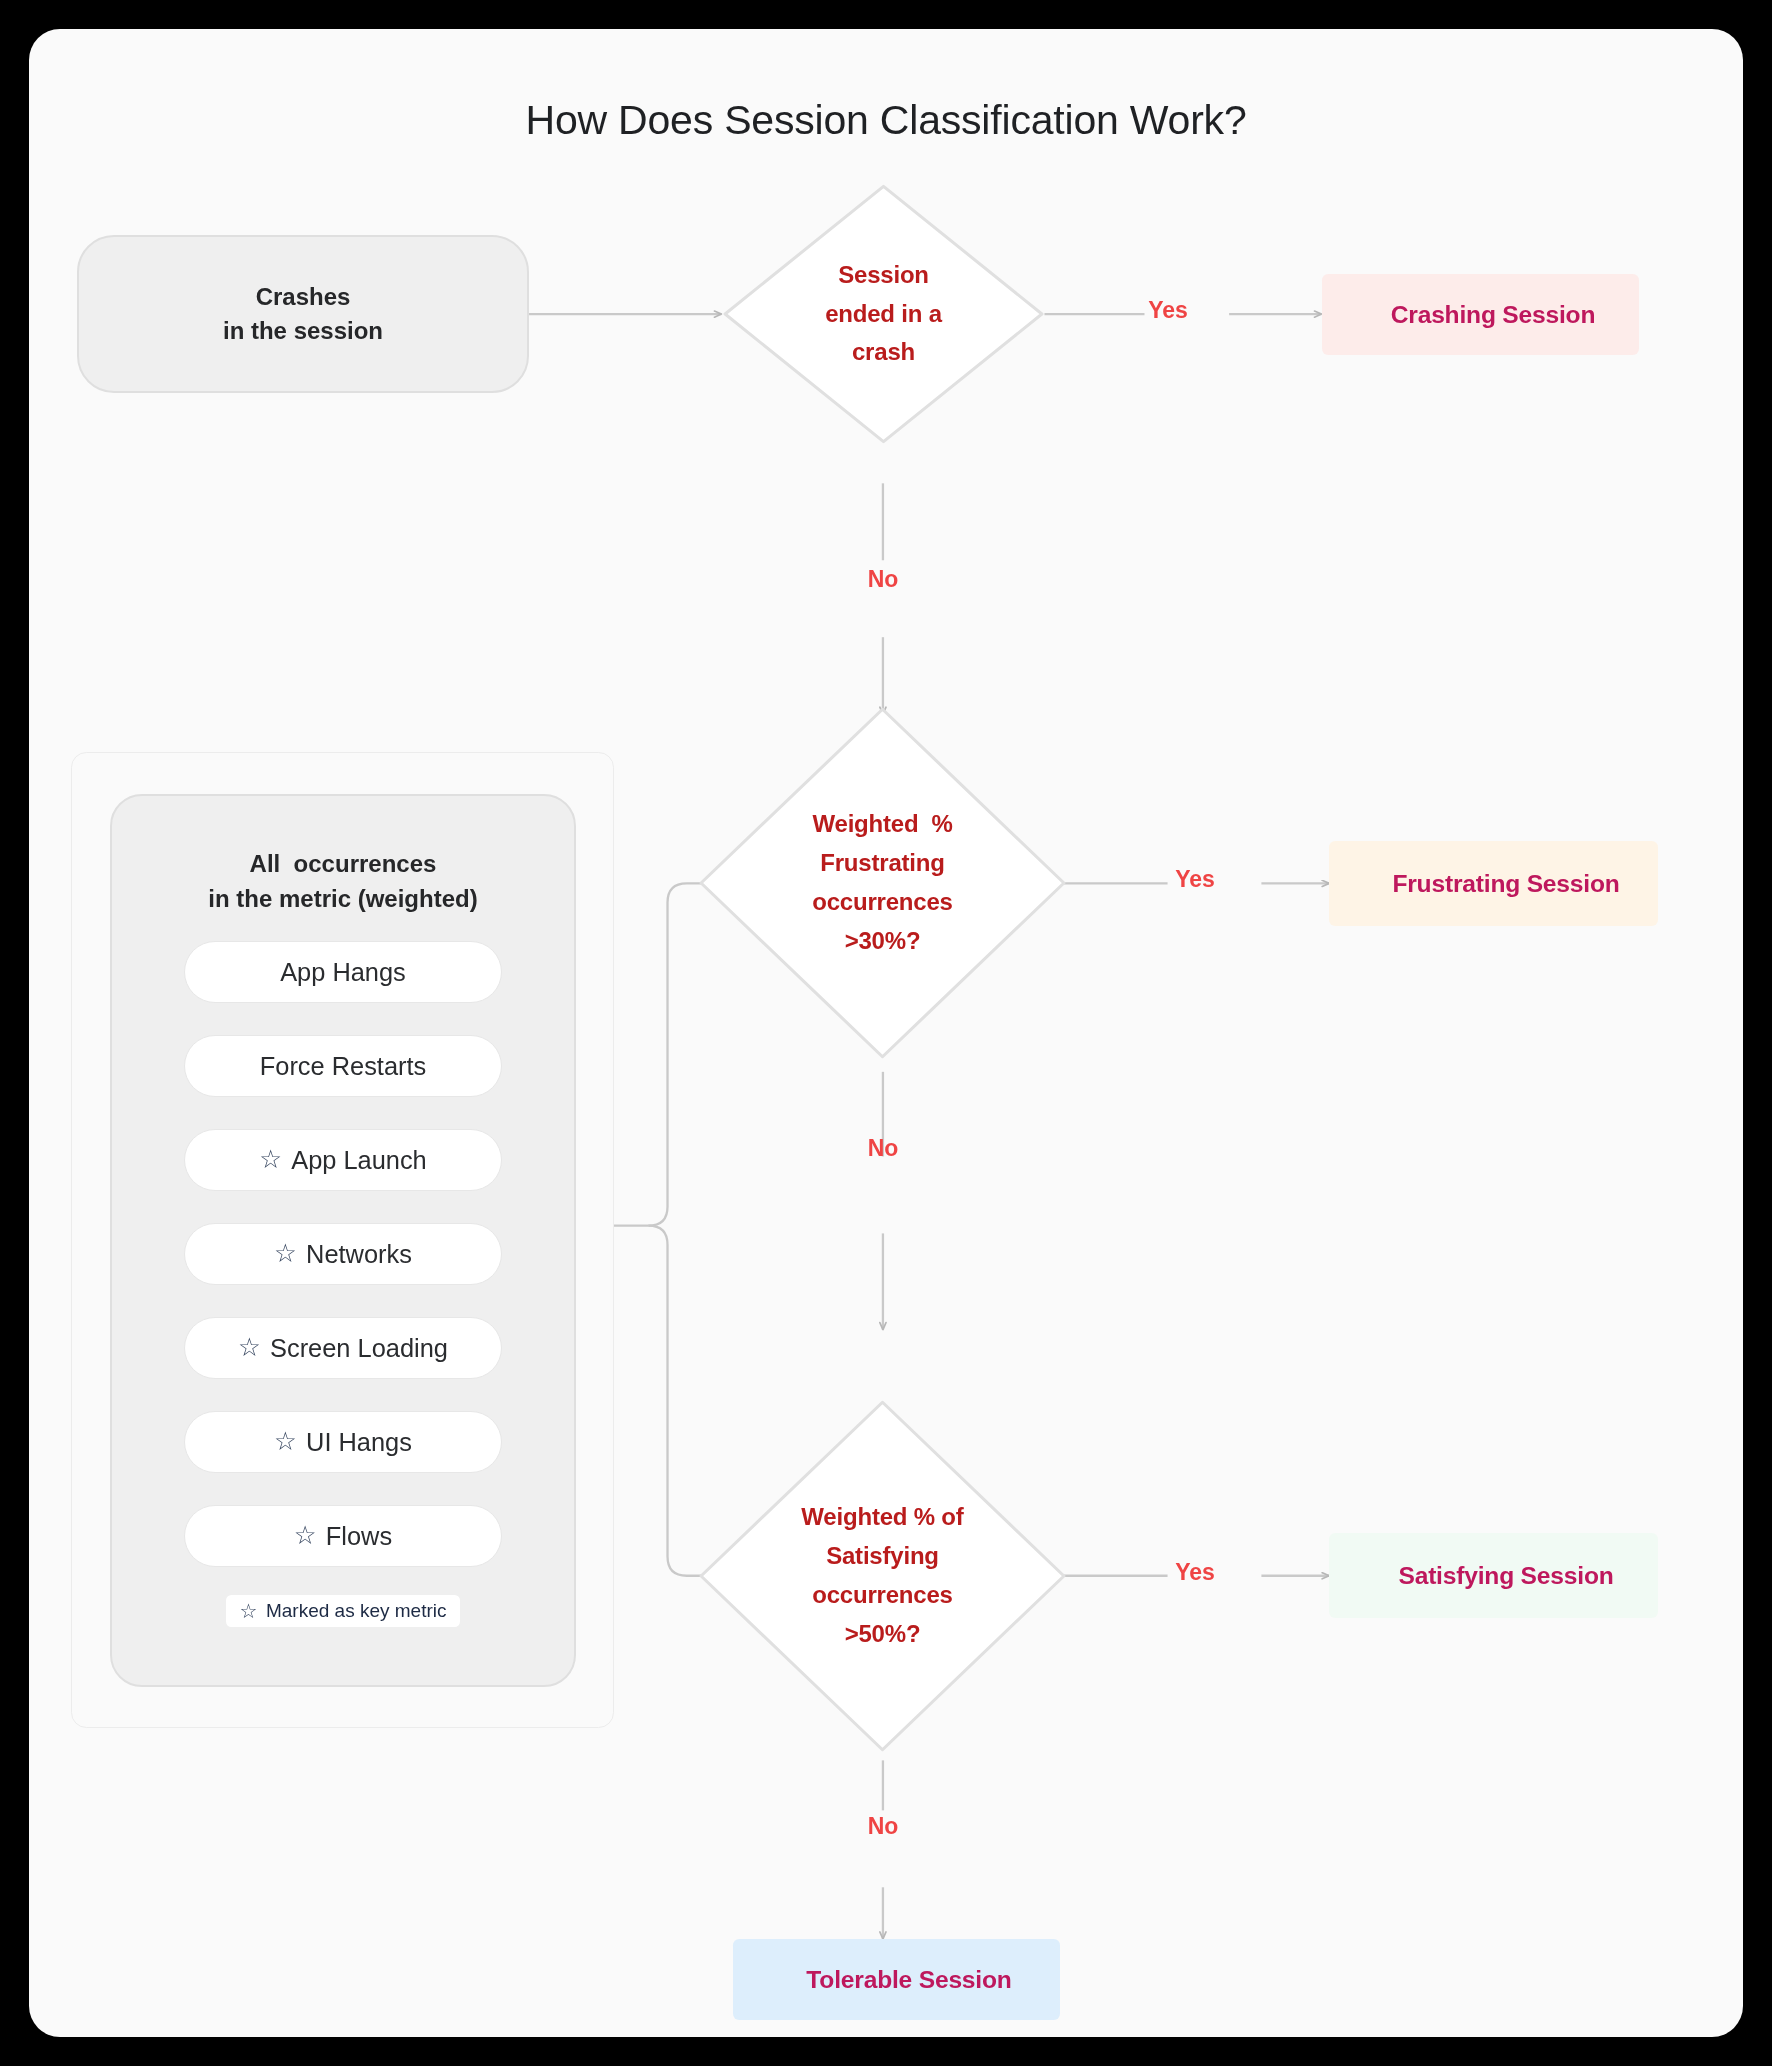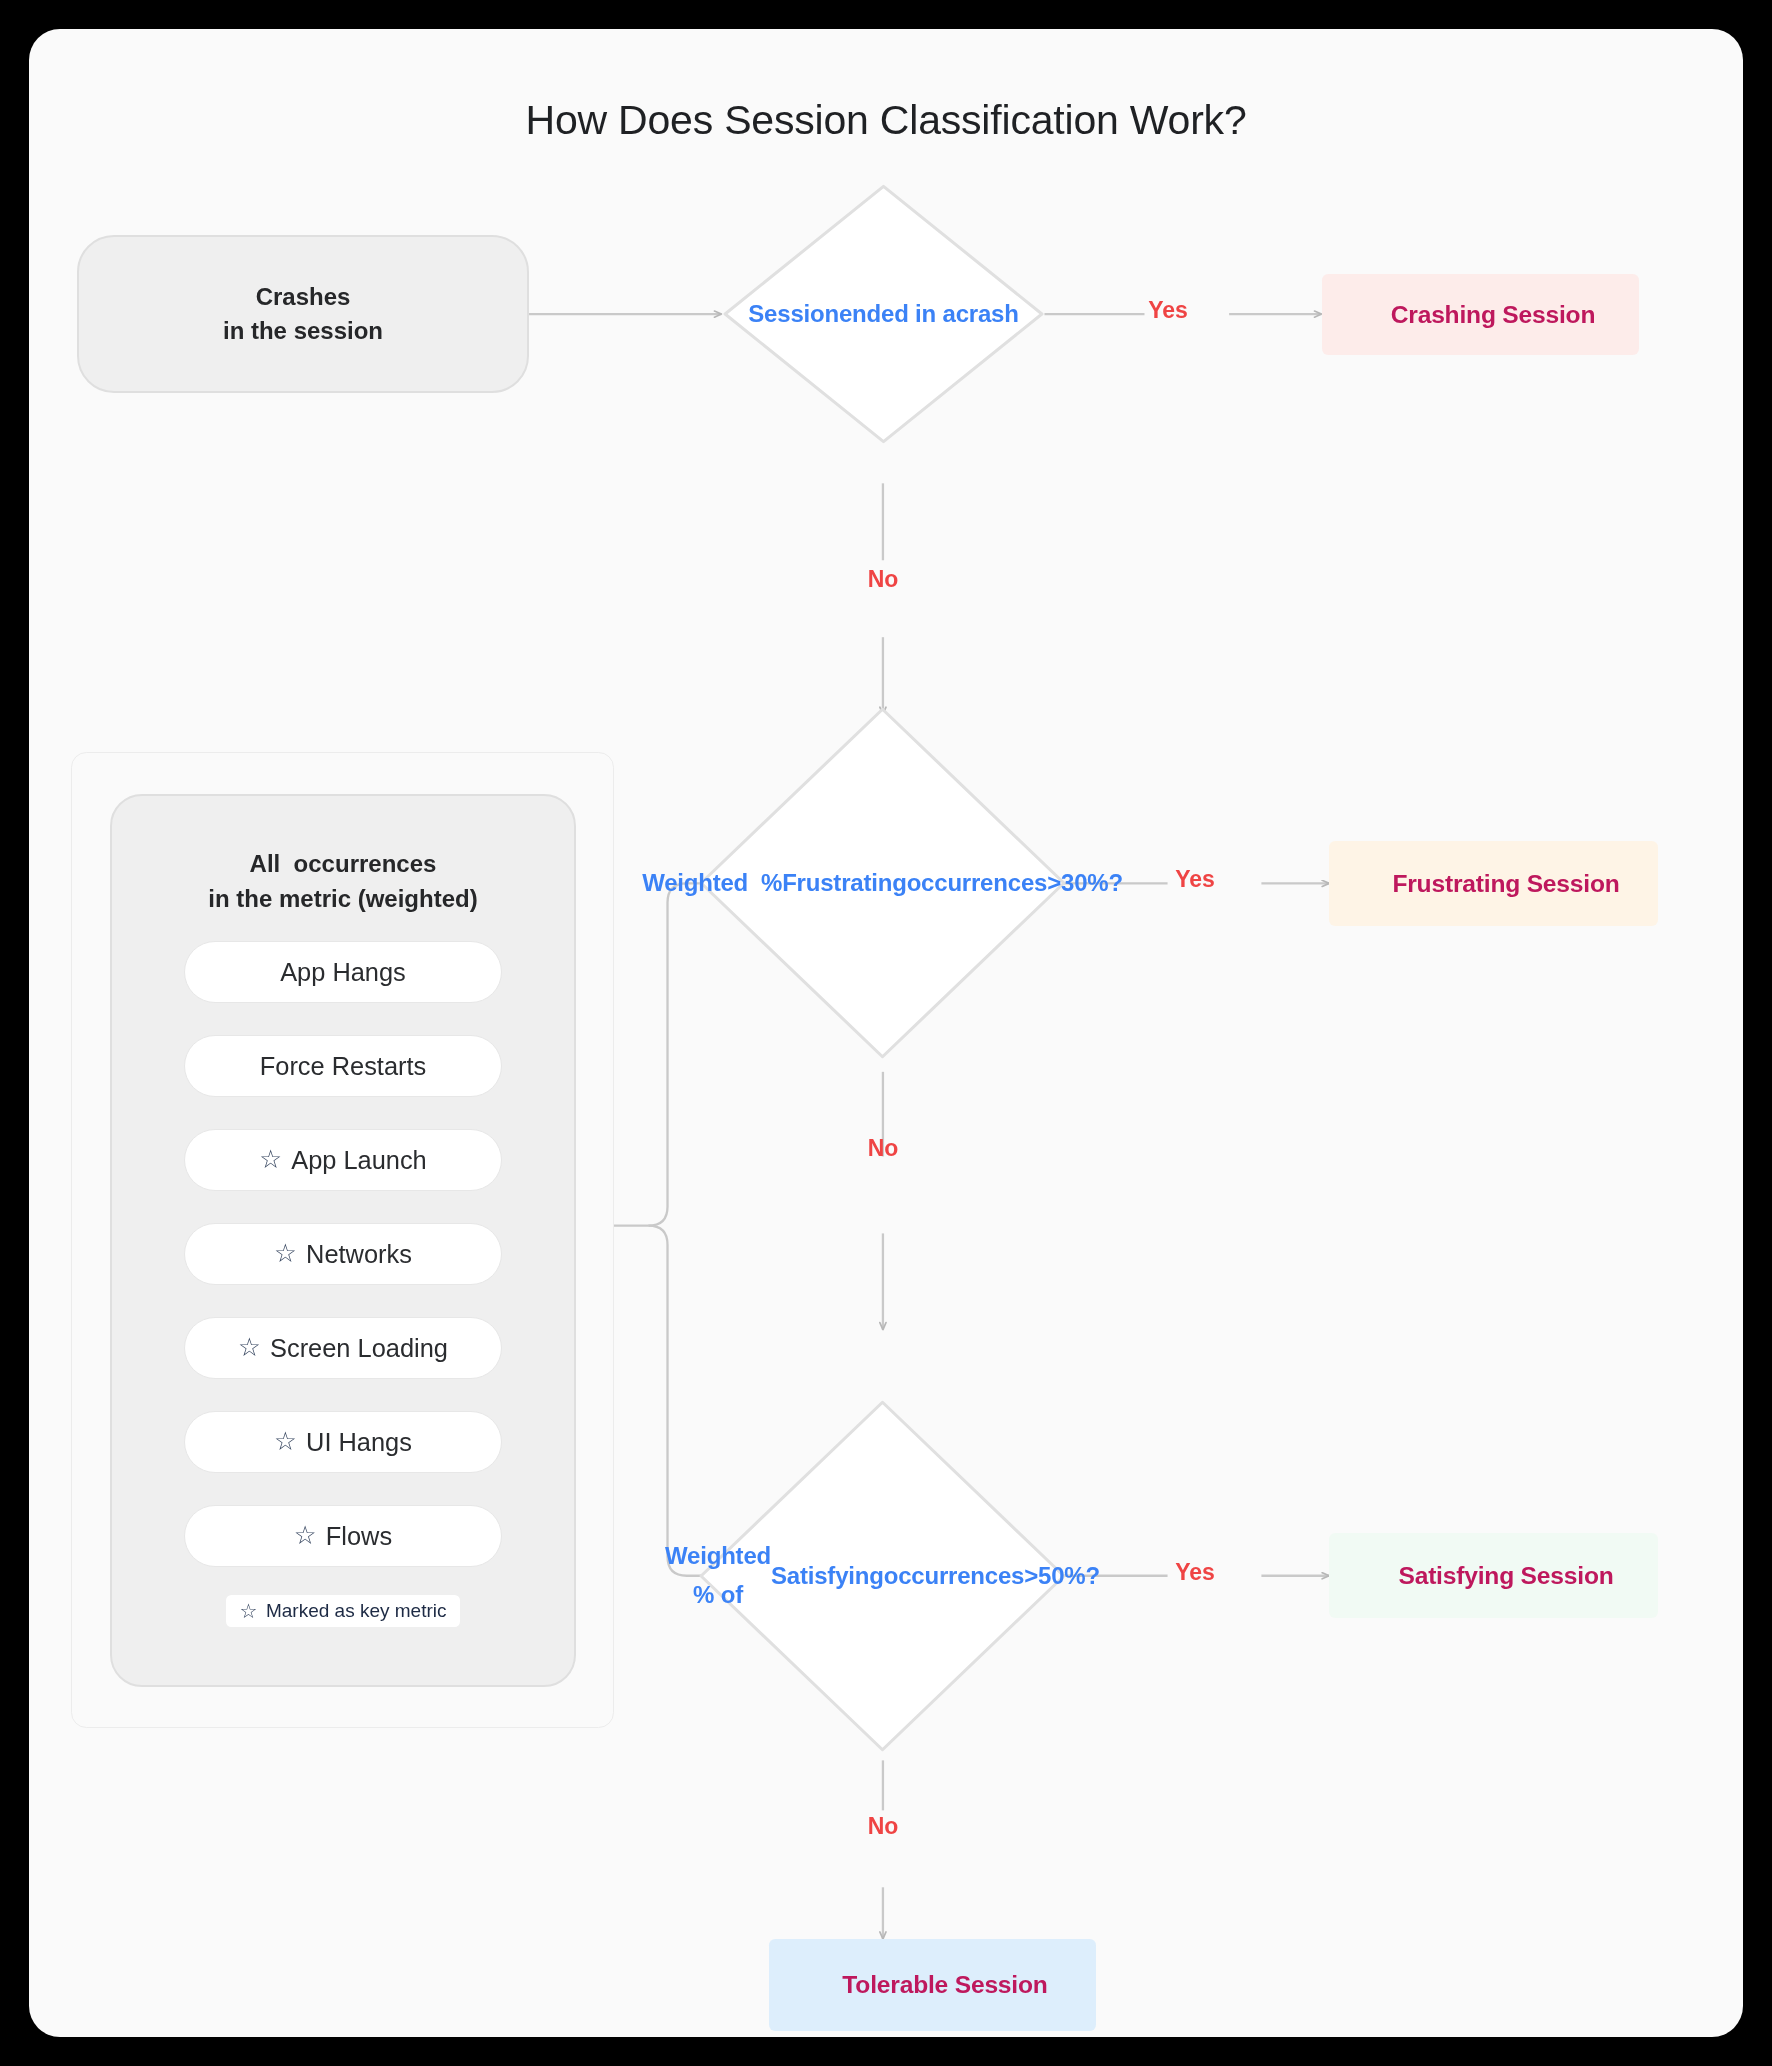--- a/index.html
+++ b/index.html
@@ -66,27 +66,27 @@
   .diamond-shape {
     position: absolute;
     left: 0; top: 0;
     width: 100%; height: 100%;
   }
   .diamond-label {
     position: absolute;
     left: 0; top: 0;
     width: 100%; height: 100%;
     display: flex;
-    flex-direction: row;
+    flex-direction: column;
     align-items: center;
     justify-content: center;
-    text-align: center;
+    text-align: right;
     font-size: 24px;
     font-weight: 700;
-    color: #3b82f6;
+    color: #b91c1c;
     line-height: 1.62;
     letter-spacing: -0.2px;
   }
 
   .outcome {
     display: flex;
     align-items: center;
     justify-content: center;
     text-align: left;
     font-size: 24.6px;
@@ -335,18 +335,18 @@
     </div>
   </div>
 
   <div class="edge-label" style="left:1120px; top:1530px; width:92px;">Yes</div>
   <div class="edge-label" style="left:808px; top:1784px; width:92px;">No</div>
 
   <div class="node outcome" style="left:1300px; top:1504px; width:329px; height:85px; background:#F1FAF4;">
     <span>Satisfying Session</span>
   </div>
 
-  <div class="node outcome" style="left:740px; top:1910px; width:327px; height:92px; background:#DDEEFC;">
+  <div class="node outcome" style="left:704px; top:1910px; width:327px; height:81px; background:#DDEEFC;">
     <span>Tolerable Session</span>
   </div>
 
 </div>
 
 
 </body></html>

